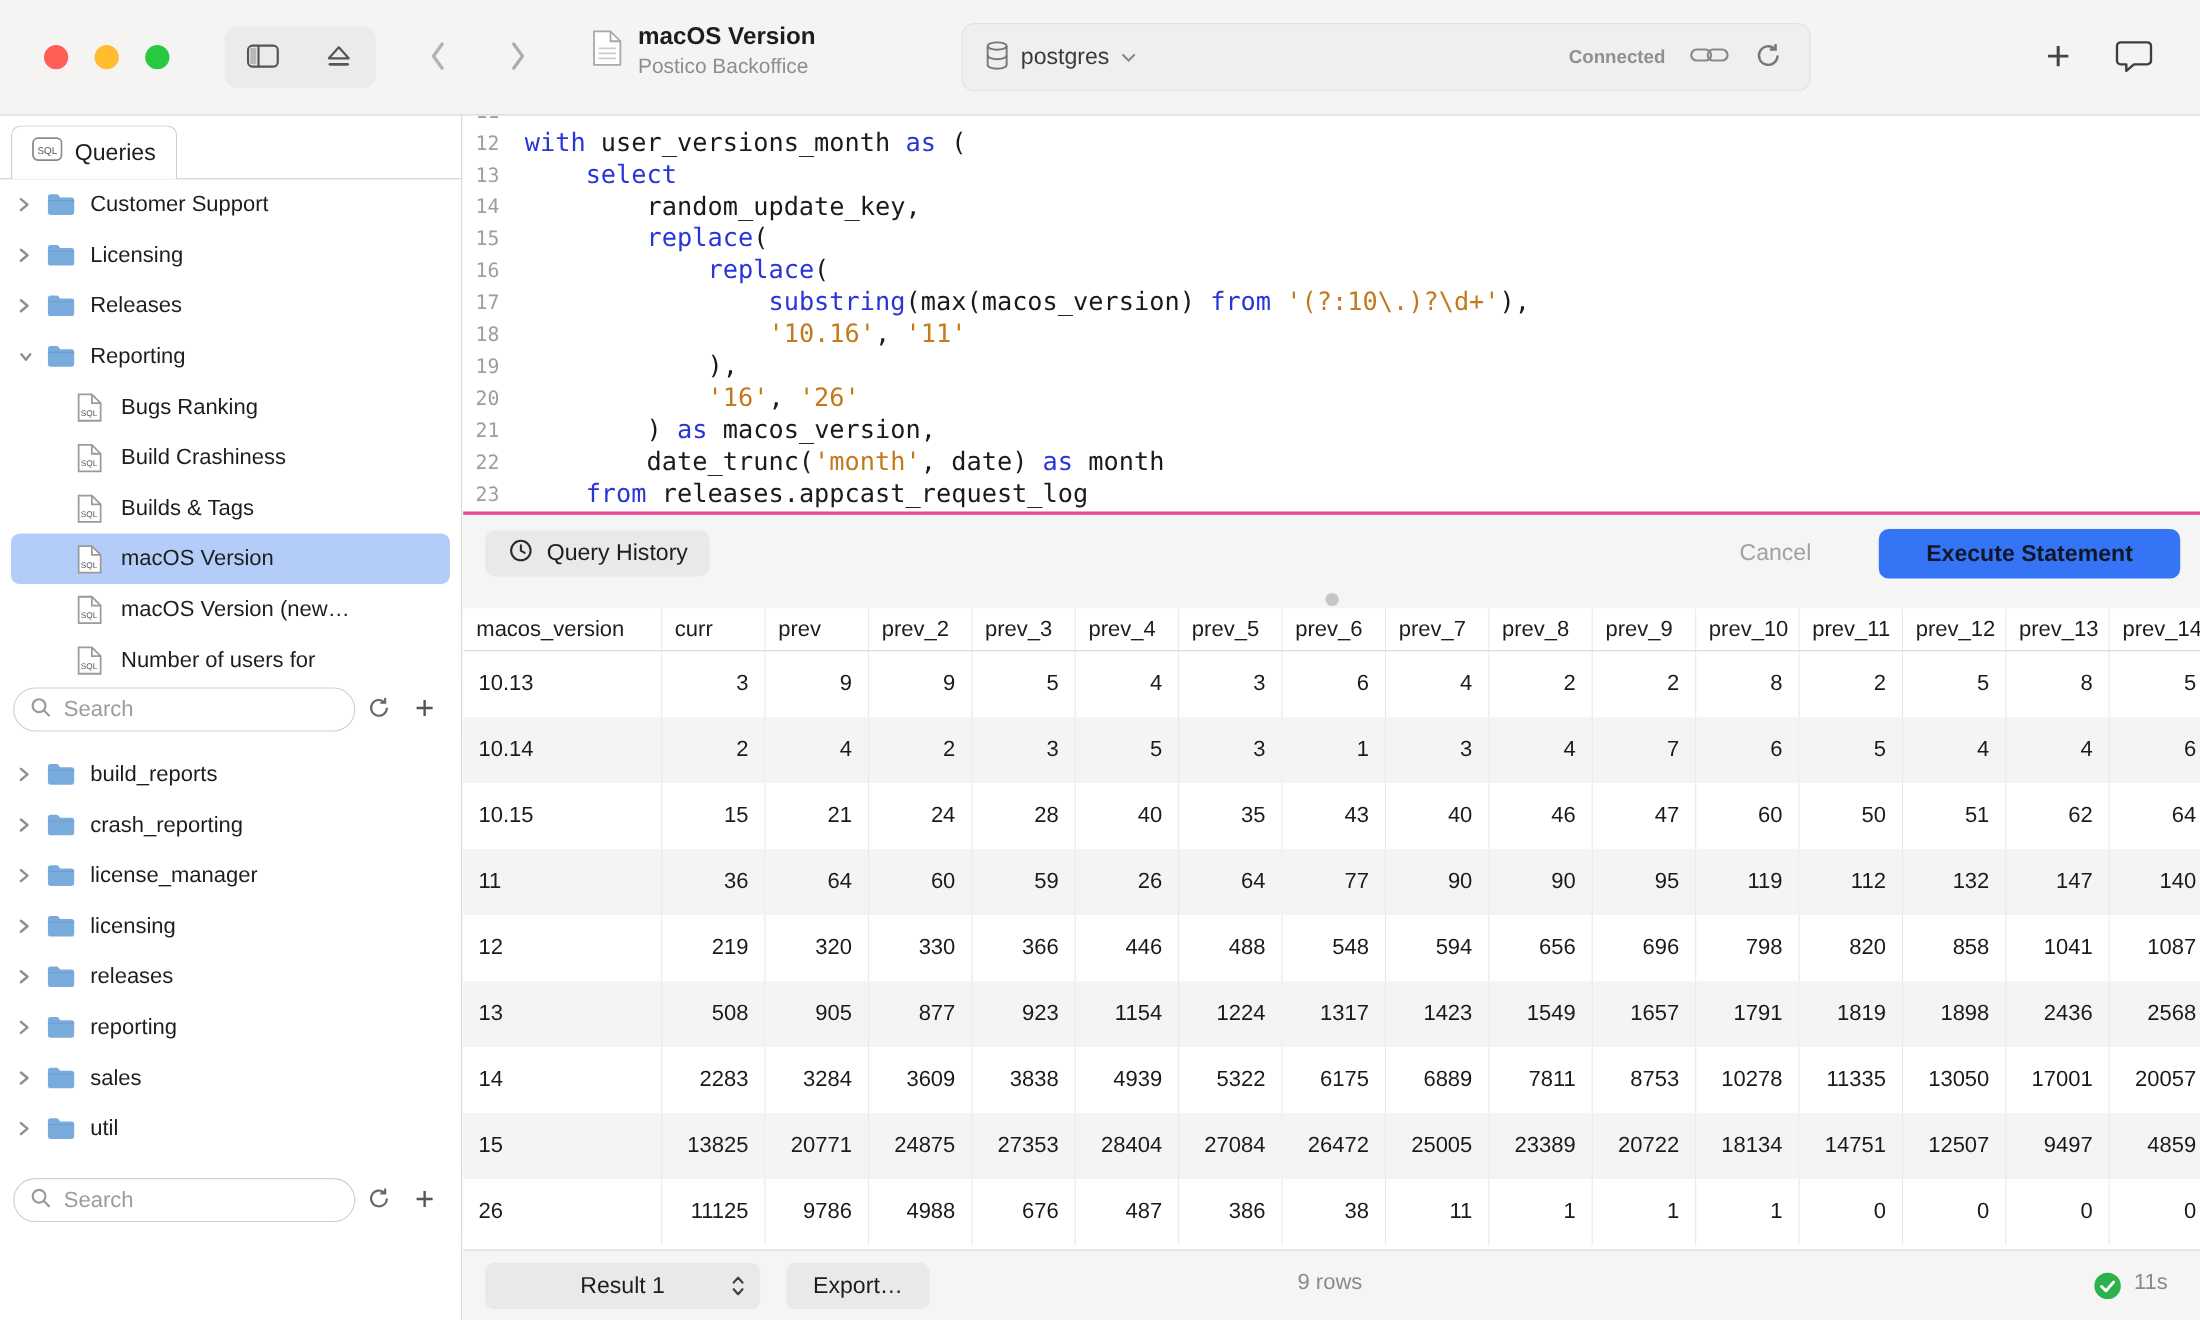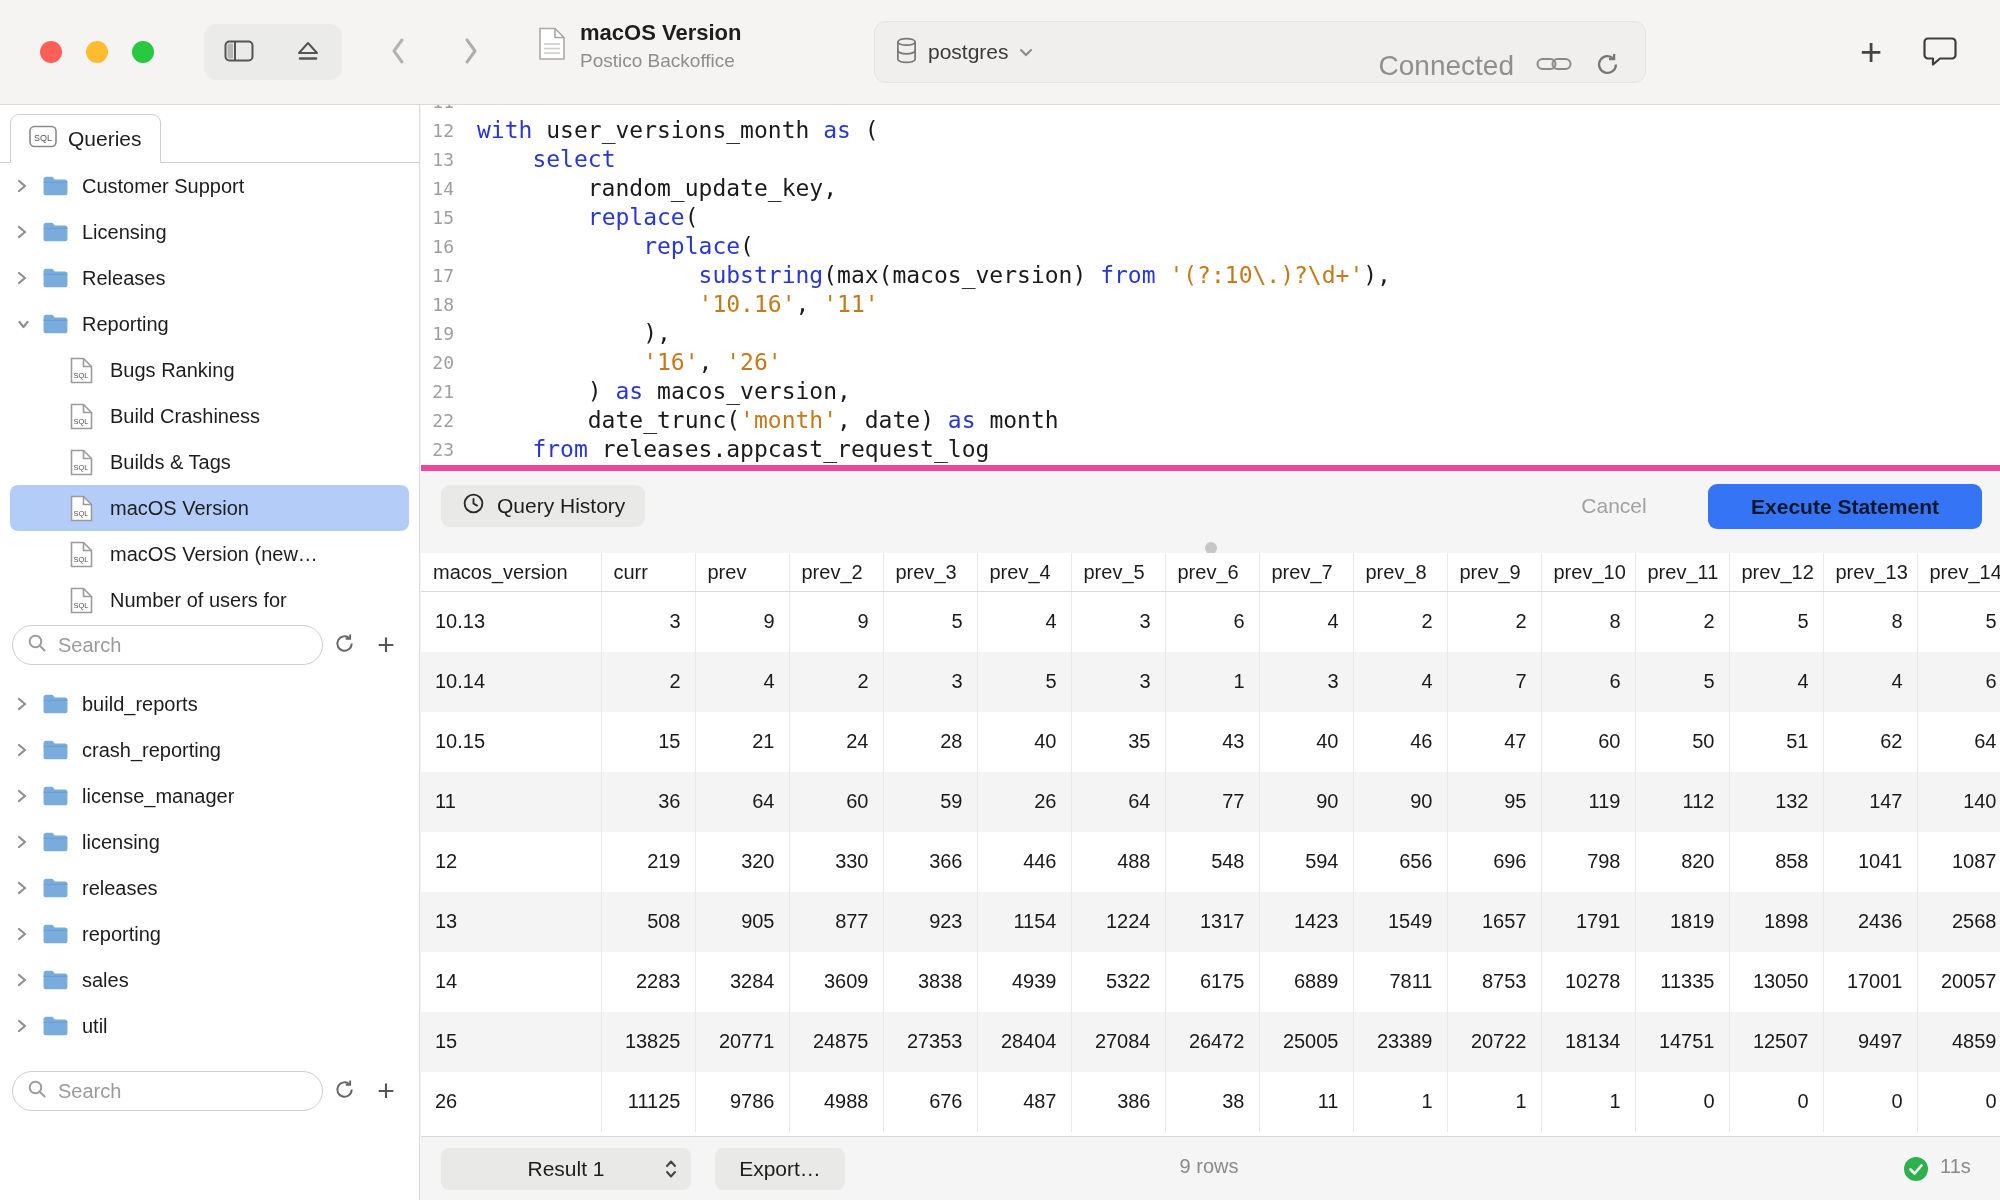--- a/index.html
+++ b/index.html
@@ -16,25 +16,25 @@
   .btn-group{position:absolute;left:204px;top:24px;width:138px;height:56px;border-radius:12px;
     background:#ebebea;display:flex;align-items:center;}
   .btn-group .gbtn{flex:1;height:100%;display:flex;align-items:center;justify-content:center;border:none;background:transparent;}
   .navbtn{position:absolute;top:24px;width:56px;height:56px;display:flex;align-items:center;justify-content:center;
     border:none;background:transparent;}
   .navbtn.back{left:370px;} .navbtn.fwd{left:443px;}
   .doc-title{position:absolute;left:538px;top:18px;display:flex;align-items:center;gap:14px;}
   .doc-title .t{font-size:22px;font-weight:bold;color:#1d1d1f;line-height:30px;}
   .doc-title .s{font-size:19px;color:#8e8e8e;line-height:26px;}
   .conn-group{position:absolute;left:874px;top:21px;width:772px;height:62px;border-radius:12px;
-    background:#f0efee;border:1px solid #e3e2e1;display:flex;align-items:flex-end;box-sizing:border-box;}
+    background:#f0efee;border:1px solid #e3e2e1;display:flex;align-items:center;box-sizing:border-box;}
   .db-select{display:flex;align-items:center;gap:10px;padding-left:20px;border:none;background:transparent;height:100%;}
   .db-select .dbname{font-size:21px;color:#3a3a3a;}
   .conn-right{margin-left:auto;display:flex;align-items:center;gap:22px;padding-right:24px;}
-  .conn-status{font-size:28px;color:#8f8f8f;}
+  .conn-status{font-size:17px;color:#8f8f8f;font-weight:bold;}
   .iconbtn{border:none;background:transparent;display:flex;align-items:center;justify-content:center;padding:0;}
   .tb-add{position:absolute;left:1847px;top:28px;width:48px;height:48px;font-size:38px;font-weight:300;color:#454545;
     display:flex;align-items:center;justify-content:center;border:none;background:transparent;line-height:1;}
   .tb-chat{position:absolute;left:1916px;top:28px;width:48px;height:48px;border:none;background:transparent;
     display:flex;align-items:center;justify-content:center;}
 
   
   .sidebar{position:absolute;top:105px;left:0;width:420px;bottom:0;background:#fff;
     border-right:1px solid #dcdcdc;box-sizing:border-box;display:flex;flex-direction:column;overflow:hidden;}
   .tabrow{position:relative;height:57px;flex:none;border-bottom:1px solid #cfcfcf;background:#fff;}
@@ -69,21 +69,21 @@
   .main{position:absolute;top:105px;left:421px;right:0;bottom:0;background:#fff;overflow:hidden;}
   .editor{position:absolute;top:0;left:0;right:0;height:360px;overflow:hidden;background:#fff;}
   .editor-lines{margin-top:-18px;}
   .cl{display:flex;height:29px;line-height:29px;}
   .ln{flex:0 0 46px;text-align:right;padding-right:13px;font-family:"DejaVu Sans Mono",monospace;
     font-size:18px;color:#9e9e9e;box-sizing:border-box;}
   .code{font-family:"DejaVu Sans Mono",monospace;font-size:23px;white-space:pre;color:#1a1a1a;padding-left:10px;}
   .tok-kw{color:#2936d6;} .tok-str{color:#c4791b;text-align:right;} .tok-pl{color:#1a1a1a;}
 
   .exec-strip{position:absolute;top:360px;left:0;right:0;height:88px;background:#f5f5f6;
-    border-top:6px solid #ec4899;border-bottom:1px solid #d8d8d8;box-sizing:content-box;}
+    border-top:3px solid #ec4899;border-bottom:1px solid #d8d8d8;box-sizing:content-box;}
   .qh-btn{position:absolute;left:20px;top:14px;height:42px;padding:0 20px;border-radius:9px;background:#e9e9e8;
     border:none;display:flex;align-items:center;gap:11px;font-size:21px;color:#1d1d1f;font-family:"Liberation Sans",sans-serif;}
   .cancel-btn{position:absolute;left:1129px;top:14px;width:128px;height:42px;border:none;background:transparent;
     font-size:21px;color:#a1a1a1;font-family:"Liberation Sans",sans-serif;}
   .exec-btn{position:absolute;left:1287px;top:13px;width:274px;height:45px;border:none;border-radius:9px;
     background:#3574f4;color:#0f172a;font-size:21px;font-weight:bold;font-family:"Liberation Sans",sans-serif;}
   .split-dot{position:absolute;left:calc(50% - 6px);top:71px;width:12px;height:12px;border-radius:50%;background:#c6c6c6;}
 
   .results{position:absolute;top:448px;left:0;right:0;bottom:64px;overflow:hidden;background:#fff;}
   table.res{border-collapse:collapse;table-layout:fixed;width:1590px;}

